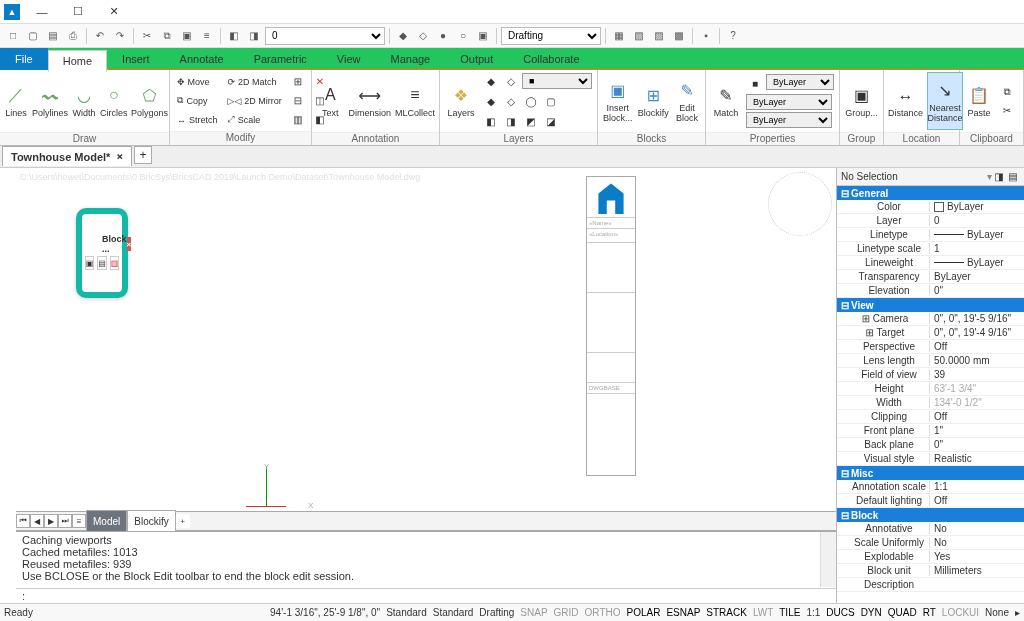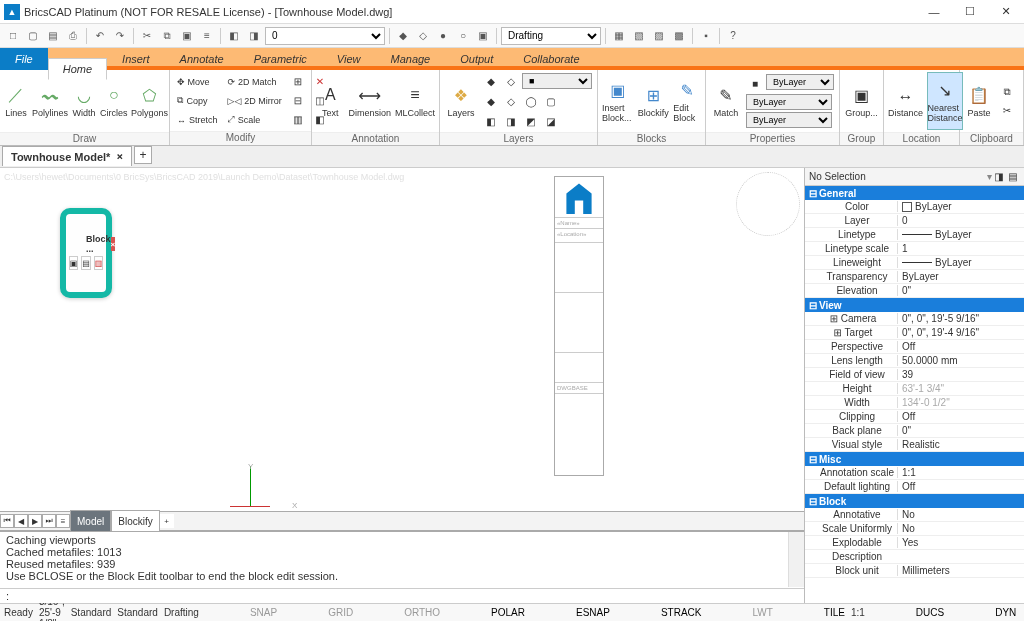--- a/index.html
+++ b/index.html
@@ -11,46 +11,46 @@
 .titlebar .title-text { flex:1; font-size:11px; }
 .titlebar .wbtn { width:36px; height:24px; display:flex; align-items:center; justify-content:center; font-size:11px; }
 
 
 .qat { height:24px; background:#f9f9f9; border-bottom:1px solid #ddd; display:flex; align-items:center; gap:2px; padding:0 4px; }
 .qat .qbtn { width:18px; height:18px; display:flex; align-items:center; justify-content:center; font-size:10px; color:#555; border:1px solid transparent; border-radius:2px; }
 .qat .sep { width:1px; height:16px; background:#ccc; margin:0 2px; }
 .qat .combo { height:18px; font-size:10px; border:1px solid #bbb; background:#fff; padding:0 2px; }
 
 
-.ribbon-tabs { height:22px; background:#fdba74; display:flex; border-bottom:4px solid #f97316;font-style:italic; }
+.ribbon-tabs { height:22px; background:#22c55e; display:flex; border-bottom:1px solid #f97316; }
 .ribbon-tab { padding:0 14px; height:22px; display:flex; align-items:center; font-size:11px; border:1px solid transparent; }
 .ribbon-tab.file { background:#0b7dc7; color:#fff; }
-.ribbon-tab.active { background:#fff; border-color:#ccc; border-bottom-color:#fff; position:relative; top:10px; }
+.ribbon-tab.active { background:#fff; border-color:#ccc; border-bottom-color:#fff; position:relative; top:2px; }
 
 
 .ribbon { height:76px; background:#fff; border-bottom:1px solid #bbb; display:flex; }
 .group { border-right:1px solid #ccc; display:flex; flex-direction:column; }
 .group-body { flex:1; display:flex; align-items:center; padding:2px 4px; gap:4px; }
 .group-label { height:14px; font-size:10px; color:#666; text-align:center; border-top:1px solid #eee; background:#f6f6f6; }
 .bigbtn { display:flex; flex-direction:column; align-items:center; justify-content:center; width:42px; height:58px; gap:2px; }
 .bigbtn .ico { width:24px; height:24px; display:flex; align-items:center; justify-content:center; font-size:16px; }
-.bigbtn .lbl { font-size:9px; text-align:left; line-height:1.1; }
+.bigbtn .lbl { font-size:9px; text-align:center; line-height:1.1; }
 .smallstack { display:flex; flex-direction:column; gap:1px; }
 .smallbtn { display:flex; align-items:center; gap:3px; height:18px; font-size:9px; padding:0 3px; white-space:nowrap; }
 .iconbtn { width:18px; height:18px; display:flex; align-items:center; justify-content:center; font-size:10px; }
 .ribbon .combo { font-size:9px; height:16px; border:1px solid #999; padding:0 2px; }
 
 
 .doc-tabs { height:22px; background:#efefef; border-bottom:1px solid #ccc; display:flex; }
 .doc-tab { background:#fff; border:1px solid #aaa; border-bottom:none; height:20px; padding:0 8px; display:flex; align-items:center; gap:6px; font-size:11px; font-weight:bold; margin-left:2px; }
 .doc-tab .x { font-family:monospace; }
 .doc-add { width:18px; height:18px; border:1px solid #aaa; margin-left:2px; display:flex; align-items:center; justify-content:center; font-size:12px; background:#fff; }
 
 
-.main { display:flex; height:calc(621px - 24px - 24px - 22px - 76px - 22px - 18px); }
+.main { display:flex; height:calc(621px - 24px - 24px - 22px - 76px - 22px - 18px);margin-left:16px; }
 .drawing-area { flex:1; position:relative; background:#fff; display:flex; flex-direction:column; }
 .canvas-wrap{ flex:1; position:relative; }
 .path-hint { position:absolute; top:4px; left:4px; color:#e0e0e0; font-size:9px; }
 .titleblock { position:absolute; top:8px; right:200px; width:50px; height:300px; border:1px solid #aaa; }
 .titleblock .logo { margin:3px; height:34px; background:#0b7dc7; clip-path: polygon(20% 100%,20% 40%,50% 10%,80% 40%,80% 100%,60% 100%,60% 60%,40% 60%,40% 100%); }
 .titleblock .cell { border-top:1px solid #ccc; font-size:6px; padding:2px; color:#aaa; }
 .block-popup { position:absolute; top:40px; left:60px; width:52px; border:6px solid #14b8a6; border-radius:10px; background:#fefefe; box-shadow:0 1px 4px rgba(0,0,0,.2); padding:20px; }
 .block-popup .hdr { display:flex; align-items:center; font-size:9px; font-weight:bold; }
 .block-popup .hdr .r { width:14px; height:14px; background:#d9534f; color:#fff; display:flex; align-items:center; justify-content:center; margin-left:auto; font-size:8px; }
 .block-popup .row { display:flex; gap:3px; justify-content:center; padding:2px 0; }
@@ -64,44 +64,43 @@
 .model-tabs { height:20px; border-top:1px solid #aaa; border-bottom:1px solid #aaa; background:#f3f3f3; display:flex; align-items:center; gap:0; }
 .model-tabs .nav { width:14px; height:14px; border:1px solid #aaa; display:flex; align-items:center; justify-content:center; font-size:8px; background:#fff; }
 .model-tabs .tab { height:18px; border:1px solid #aaa; background:#fff; padding:10px 6px; font-size:10px; display:flex; align-items:center;}
 .model-tabs .tab.first { background:#6c757d; color:#fff; }
 
 .cmdline { border-top:1px solid #aaa; background:#fff; font-family:"Consolas",monospace; font-size:11px; padding:2px 6px; position:relative; height:72px; }
 .cmdline .scroll { position:absolute; right:0; top:0; bottom:16px; width:16px; background:#f1f1f1; border-left:1px solid #ddd; }
 .cmdline .input { position:absolute; bottom:0; left:0; right:0; border-top:1px solid #ccc; padding:1px 6px; }
 
 
-.props { width:220px; background:#fff; border-left:1px solid #bbb; display:flex; flex-direction:column; font-size:10px; }
+.props { width:188px; background:#fff; border-left:1px solid #bbb; display:flex; flex-direction:column; font-size:10px; }
 .props .phdr { height:18px; background:#f4f4f4; border-bottom:1px solid #ccc; display:flex; align-items:center; padding:0 4px; }
 .props .phdr .sel { flex:1; }
 .props .phdr .ico { width:14px; text-align:center; }
 .props .section { background:#1a7edb; color:#fff; font-weight:bold; padding:1px 4px; display:flex; align-items:center; height:14px; }
 .props .section .tw { width:10px; display:inline-block; }
 .props .row { display:flex; height:14px; align-items:center; border-bottom:1px solid #eee;text-align:center; }
 .props .row .k { width:92px; padding-left:12px; }
 .props .row .v { flex:1; border-left:1px solid #ddd; padding-left:4px; color:#333; display:flex; align-items:center; gap:3px; }
 .swatch { width:10px; height:10px; border:1px solid #555; background:#fff; }
 .ltline { display:inline-block; width:30px; border-top:1px solid #333; }
 
 
 .status { height:18px; background:#f8f8f8; border-top:1px solid #ccc; display:flex; align-items:center; font-size:10px; padding:0 4px; gap:6px; }
 .status .coord { margin-left:auto; }
-.status .tgl { color:#999;margin-left:45px; }
+.status .tgl { color:#999; }
 .status .tgl.on { color:#000; }
 </style>
 </head>
 <body>
 
 <div class="titlebar">
   <div class="app-icon">▲</div>
-  <div class="title-text">BricsCAD Platinum (NOT FOR RESALE License) - [Townhouse Model.dwg]</div>
   <div class="wbtn">—</div>
   <div class="wbtn">☐</div>
   <div class="wbtn close">✕</div>
 </div>
 
 <div class="qat">
   <span class="qbtn">□</span>
   <span class="qbtn">▢</span>
   <span class="qbtn">▤</span>
   <span class="qbtn">⎙</span>
@@ -486,20 +485,24 @@
       </div>
     <div class="row">
         <span class="k">Width</span>
         <span class="v" style="color:#aaa">134'-0 1/2"</span>
       </div>
     <div class="row">
         <span class="k">Clipping</span>
         <span class="v">Off</span>
       </div>
     <div class="row">
+        <span class="k">Front plane</span>
+        <span class="v">1"</span>
+      </div>
+    <div class="row">
         <span class="k">Back plane</span>
         <span class="v">0"</span>
       </div>
     <div class="row">
         <span class="k">Visual style</span>
         <span class="v">Realistic</span>
       </div>
     <div class="section">
         <span class="tw">⊟</span>
         <span>Misc</span>
@@ -522,26 +525,26 @@
       </div>
     <div class="row">
         <span class="k">Scale Uniformly</span>
         <span class="v">No</span>
       </div>
     <div class="row">
         <span class="k">Explodable</span>
         <span class="v">Yes</span>
       </div>
     <div class="row">
+        <span class="k">Block unit</span>
+        <span class="v">Millimeters</span>
+      </div>
+    <div class="row">
         <span class="k">Description</span>
         <span class="v"></span>
-      </div>
-    <div class="row">
-        <span class="k">Block unit</span>
-        <span class="v">Millimeters</span>
       </div>
   </div>
 </div>
 
 <div class="status">
   <span>Ready</span>
   <span class="coord">94'-1 3/16", 25'-9 1/8", 0"</span>
   <span>Standard</span>
   <span>Standard</span>
   <span>Drafting</span>

